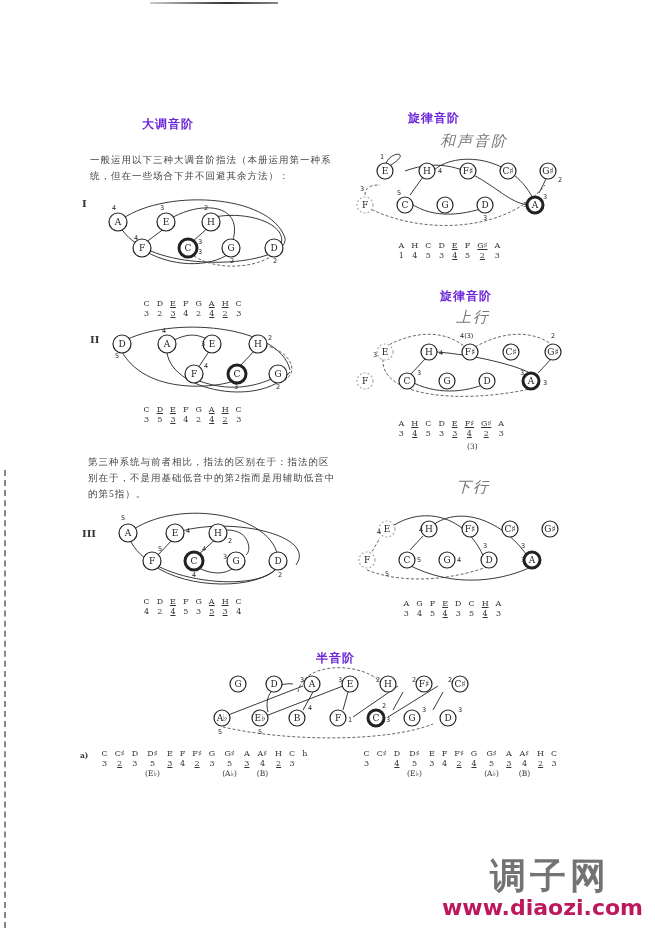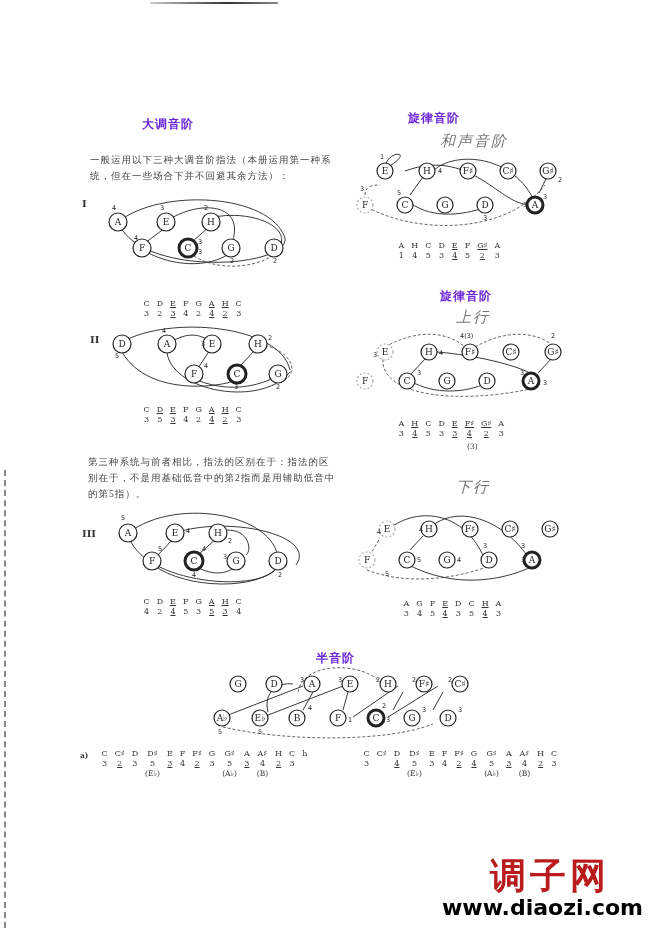--- a/index.html
+++ b/index.html
@@ -16,22 +16,22 @@
   .node.root circle{stroke-width:3;}
   .node.faint circle{stroke:#aaa;stroke-dasharray:2 2;}
   .node text{font-family:"DejaVu Serif",serif;font-size:9px;text-anchor:middle;dominant-baseline:central;fill:#222;}
   .arc{fill:none;stroke:#222;stroke-width:0.9;}
   .arc.dash{stroke-dasharray:3 2;stroke:#555;}
   .fing{font-family:"DejaVu Sans",sans-serif;font-size:6.5px;fill:#222;}
   table.seq{position:absolute;border-collapse:collapse;font-family:"DejaVu Serif",serif;font-size:8px;color:#333;}
   table.seq td{padding:0 3.5px;text-align:center;height:10px;}
   table.seq td.u{text-decoration:underline;}
   .paren{font-family:"DejaVu Serif",serif;font-size:7.5px;color:#333;}
-  .wm-cn{font-family:"DejaVu Sans",sans-serif;font-weight:bold;font-size:36px;color:#b91c1c;letter-spacing:4px;}
-  .wm-url{font-family:"DejaVu Sans",sans-serif;font-weight:bold;font-size:22px;color:#000000;}
+  .wm-cn{font-family:"DejaVu Sans",sans-serif;font-weight:bold;font-size:36px;color:#737373;letter-spacing:4px;}
+  .wm-url{font-family:"DejaVu Sans",sans-serif;font-weight:bold;font-size:22px;color:#be185d;}
 </style>
 </head>
 <body>
 
 <div class="abs topline"></div>
 <div class="abs leftdash"></div>
 
 <div class="abs title" style="left:142px;top:116px">大调音阶</div>
 <div class="abs para" style="left:90px;top:152px">一般运用以下三种大调音阶指法（本册运用第一种系统，但在一些场合下并不回避其余方法）：</div>
 

